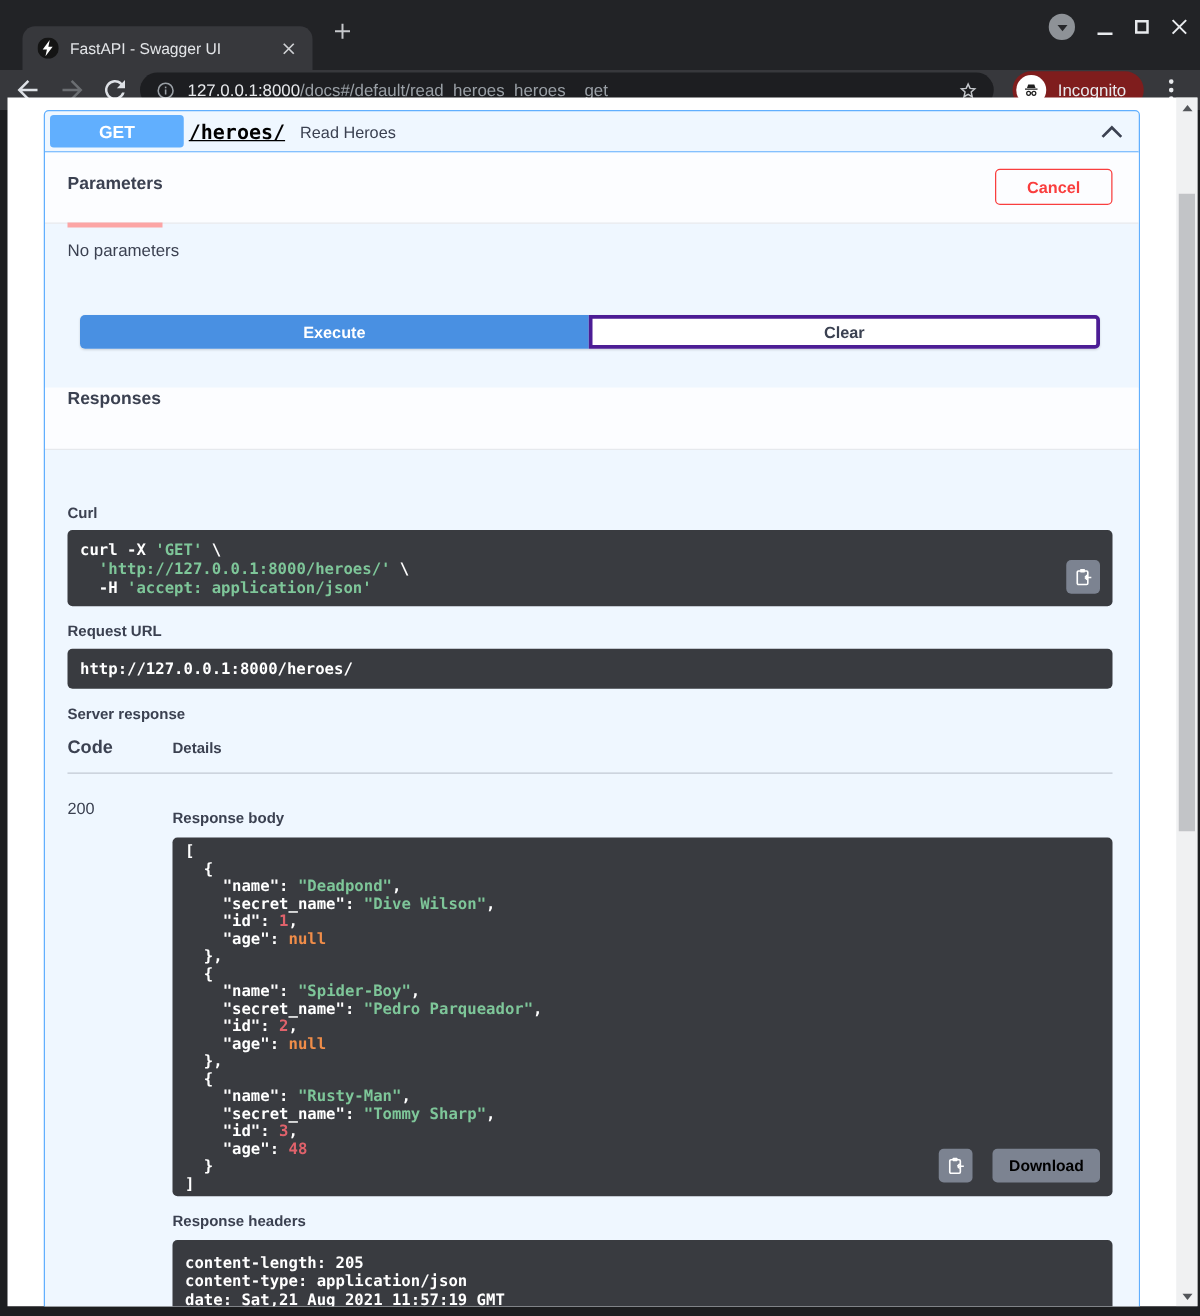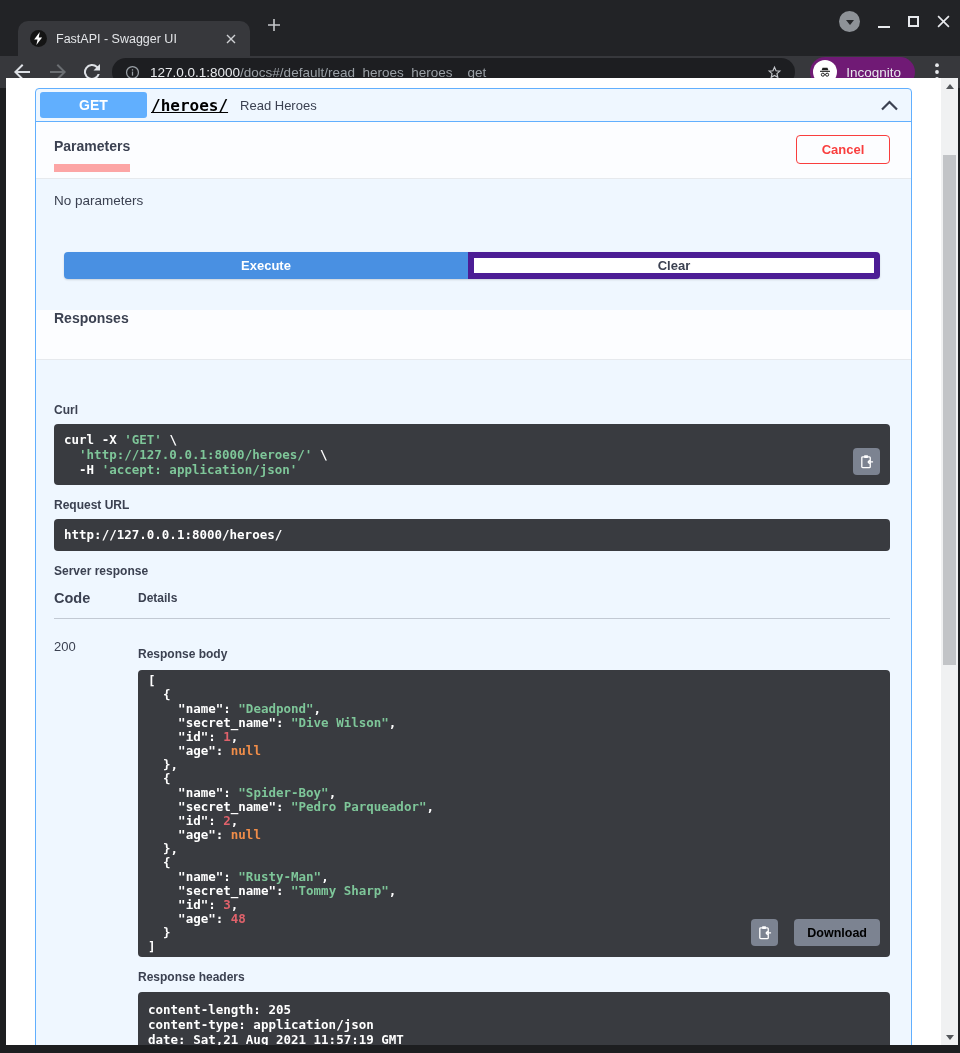--- a/index.html
+++ b/index.html
@@ -36,21 +36,21 @@
     position:absolute; left:112px; top:2px; width:683px; height:28px;
     background:#1d1e21; border-radius:14px; display:flex; align-items:center; padding:0 12px 0 13px;
   }
   .omni-info { color:#9aa0a6; margin-right:10px; flex:none; }
   .omni-text { font-size:13.5px; white-space:nowrap; overflow:hidden; flex:1; }
   .omni-host { color:#e8eaed; }
   .omni-rest { color:#9aa0a6; }
   .omni-star { color:#c3c6ca; flex:none; margin-left:8px; }
   .incog-chip {
     position:absolute; right:45px; top:1px; height:30px; border-radius:15px;
-    background:#701a75; display:flex; align-items:center; padding:0 14px 0 3px;
+    background:#7f1d1d; display:flex; align-items:center; padding:0 14px 0 3px;
   }
   .incog-circle { width:24px; height:24px; border-radius:50%; background:#fff; display:flex; align-items:center; justify-content:center; margin-right:9px; }
   .incog-label { color:#e8eaed; font-size:13.5px; }
   .menu-dots { position:absolute; right:12px; top:5px; width:22px; height:22px; display:flex; align-items:center; justify-content:center; }
 
   
   .content { position:absolute; top:78px; left:6px; width:952px; bottom:8px; background:#fff; overflow:hidden; }
 
   
   .scrollbar { position:absolute; top:0; right:0; width:17px; height:100%; background:#f0f1f2; }
@@ -68,32 +68,32 @@
   .op-summary { height:33px; display:flex; align-items:center; padding:0 12px 0 4px; border-bottom:1px solid #61affe; }
   .method-badge {
     width:107px; height:26px; background:#61affe; border-radius:3px;
     color:#fff; font-size:14px; font-weight:bold; text-align:center; line-height:26px;
   }
   .op-path { font-family:"DejaVu Sans Mono", monospace; font-weight:bold; font-size:16px; margin-left:4px; color:#000000;text-decoration:underline; }
   .op-desc { font-size:13px; margin-left:12px; color:#3b4151; }
   .op-collapse { margin-left:auto; }
 
   .params-header { position:relative; height:57px; background:#fcfdff; border-bottom:1px solid #e6e9ed; }
-  .param-tab { position:absolute; left:18px; top:16px; font-size:14px; font-weight:bold; padding-bottom:10px; border-bottom:8px solid #fca5a5; }
+  .param-tab { position:absolute; left:18px; top:16px; font-size:14px; font-weight:bold; padding-bottom:24px; border-bottom:4px solid #fca5a5; }
   .cancel-btn {
     position:absolute; right:21px; top:13px; width:94px; height:29px;
     background:transparent; border:1px solid #f93e3e; border-radius:4px;
     color:#f93e3e; font-size:13px; font-weight:bold; font-family:"Liberation Sans", sans-serif;
   }
 
   .try-section { background:#eff7ff; padding:14px 0 31px; }
   .no-params { font-size:13.5px; margin:0 18px; color:#3b4151; }
   .execute-row { display:flex; margin:44px 31px 0 28px; height:27px; box-shadow:0 1px 2px rgba(0,0,0,.15); border-radius:4px; }
   .execute-btn { flex:1.01; background:#4990e2; border:none; border-radius:4px 0 0 4px; color:#fff; font-size:13px; font-weight:bold; font-family:"Liberation Sans", sans-serif; }
-  .clear-btn { flex:1; background:#fff; border:6px solid #4c1d95; border-radius:0 4px 4px 0; color:#3b4151; font-size:13px; font-weight:bold; font-family:"Liberation Sans", sans-serif; }
+  .clear-btn { flex:1; background:#fff; border:3px solid #4c1d95; border-radius:0 4px 4px 0; color:#3b4151; font-size:13px; font-weight:bold; font-family:"Liberation Sans", sans-serif; }
 
   .responses-header { height:50px; background:#fcfdff; border-bottom:1px solid #e6e9ed; display:flex; align-items:flex-start; padding:0 18px; }
   .responses-title { font-size:14px; font-weight:bold; color:#3b4151; }
 
   .responses-inner { background:#eff7ff; padding:30px 21px 6px 18px; }
   .blk-label { font-size:12px; font-weight:bold; color:#3b4151; margin-bottom:7px;margin-top:13px; }
   .codeblock {
     background:#393b40; border-radius:4px; color:#fff; position:relative;
     font-family:"DejaVu Sans Mono", monospace; font-size:12.5px; font-weight:bold;
     padding:8px 10px; overflow:hidden;

